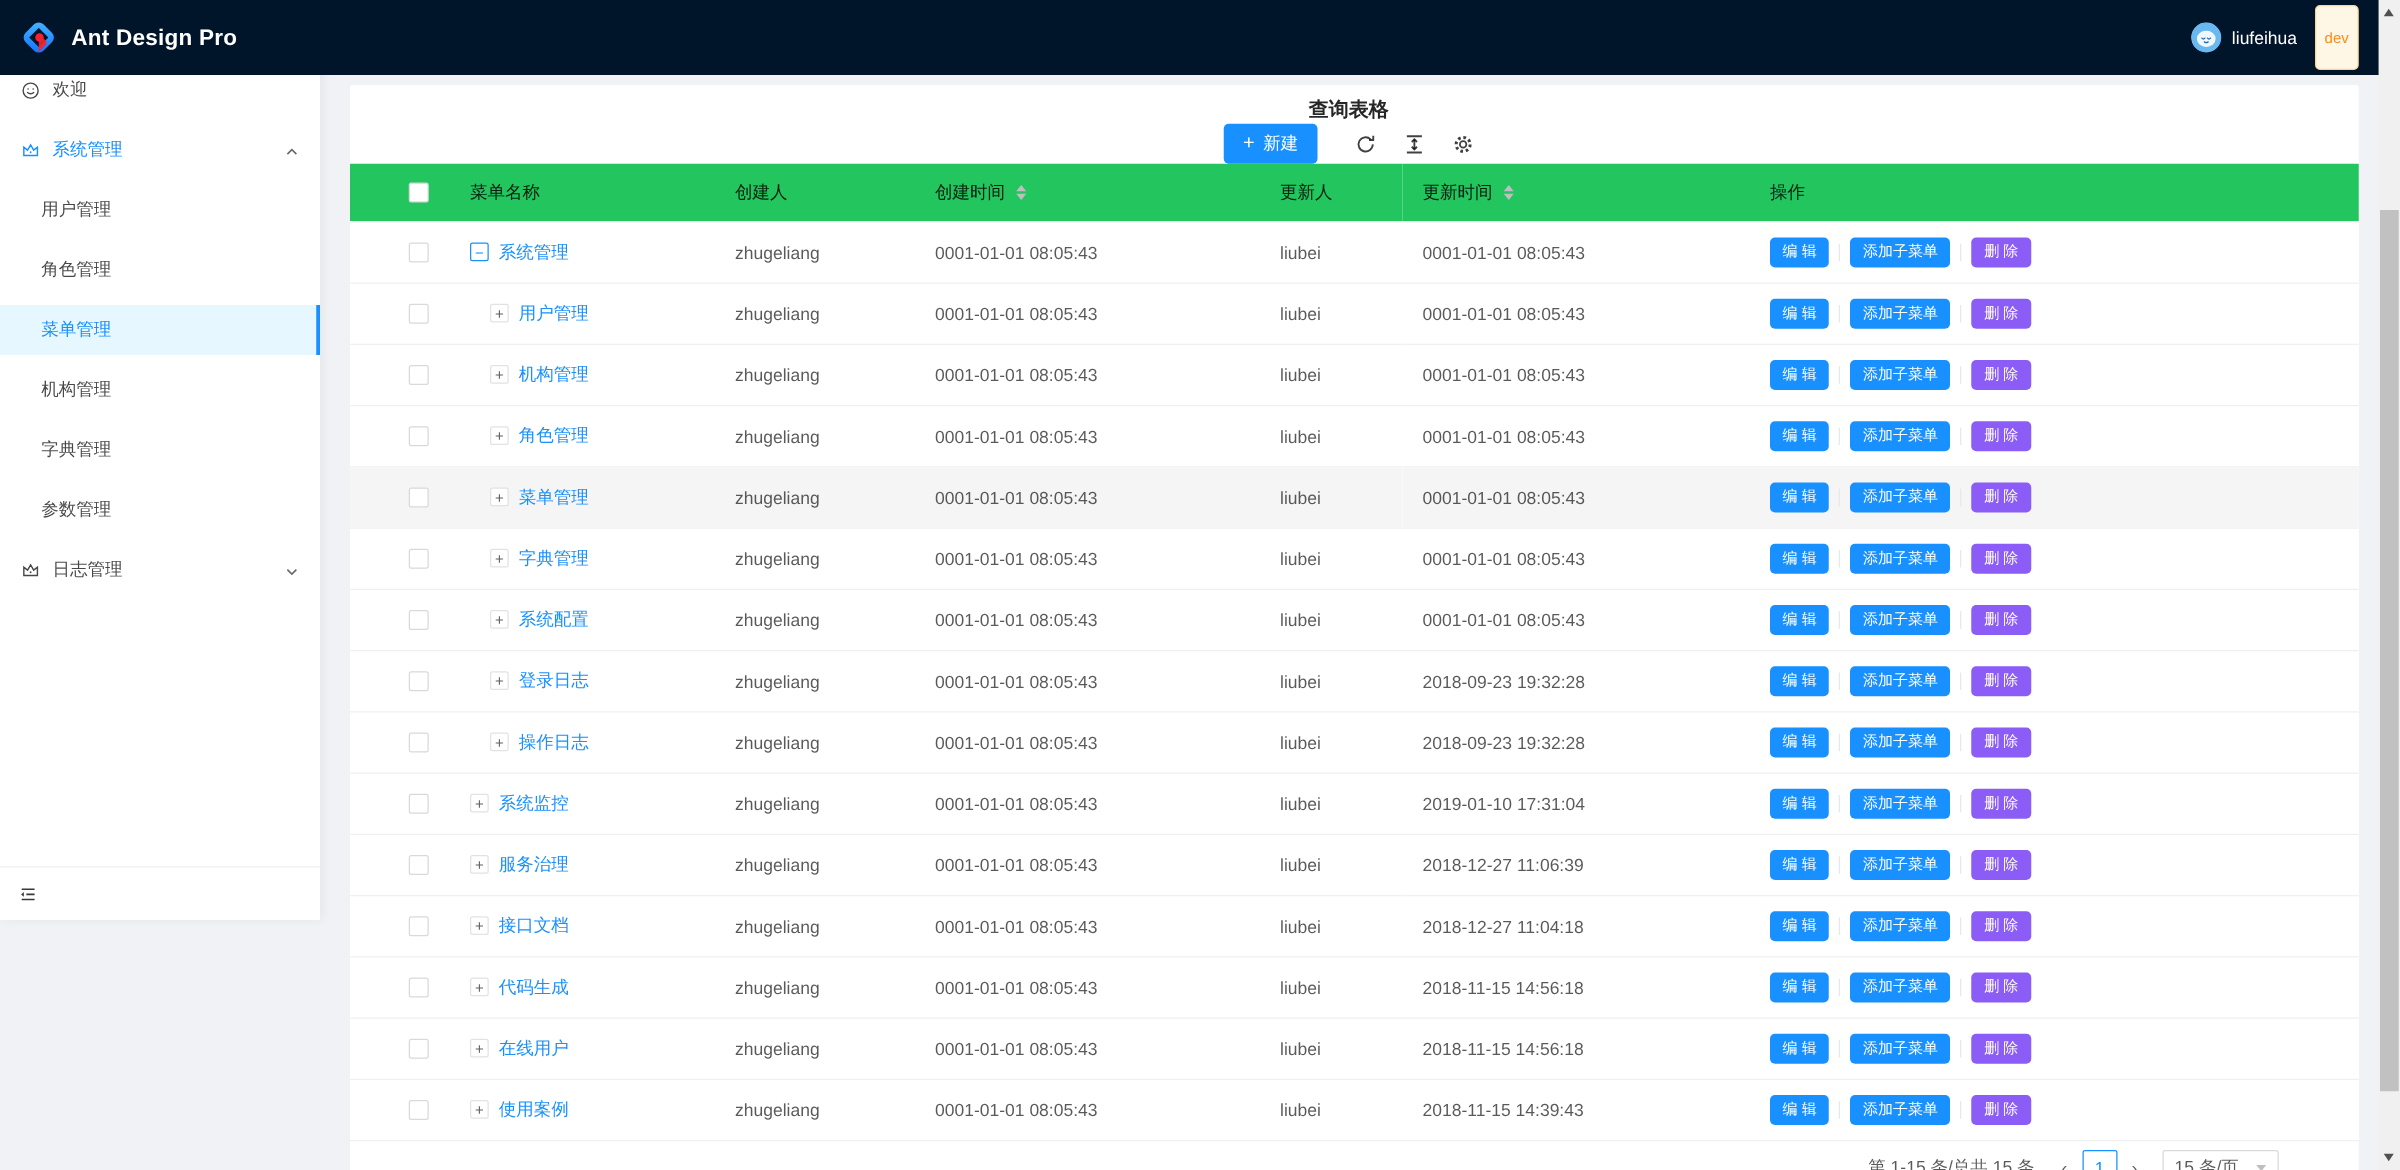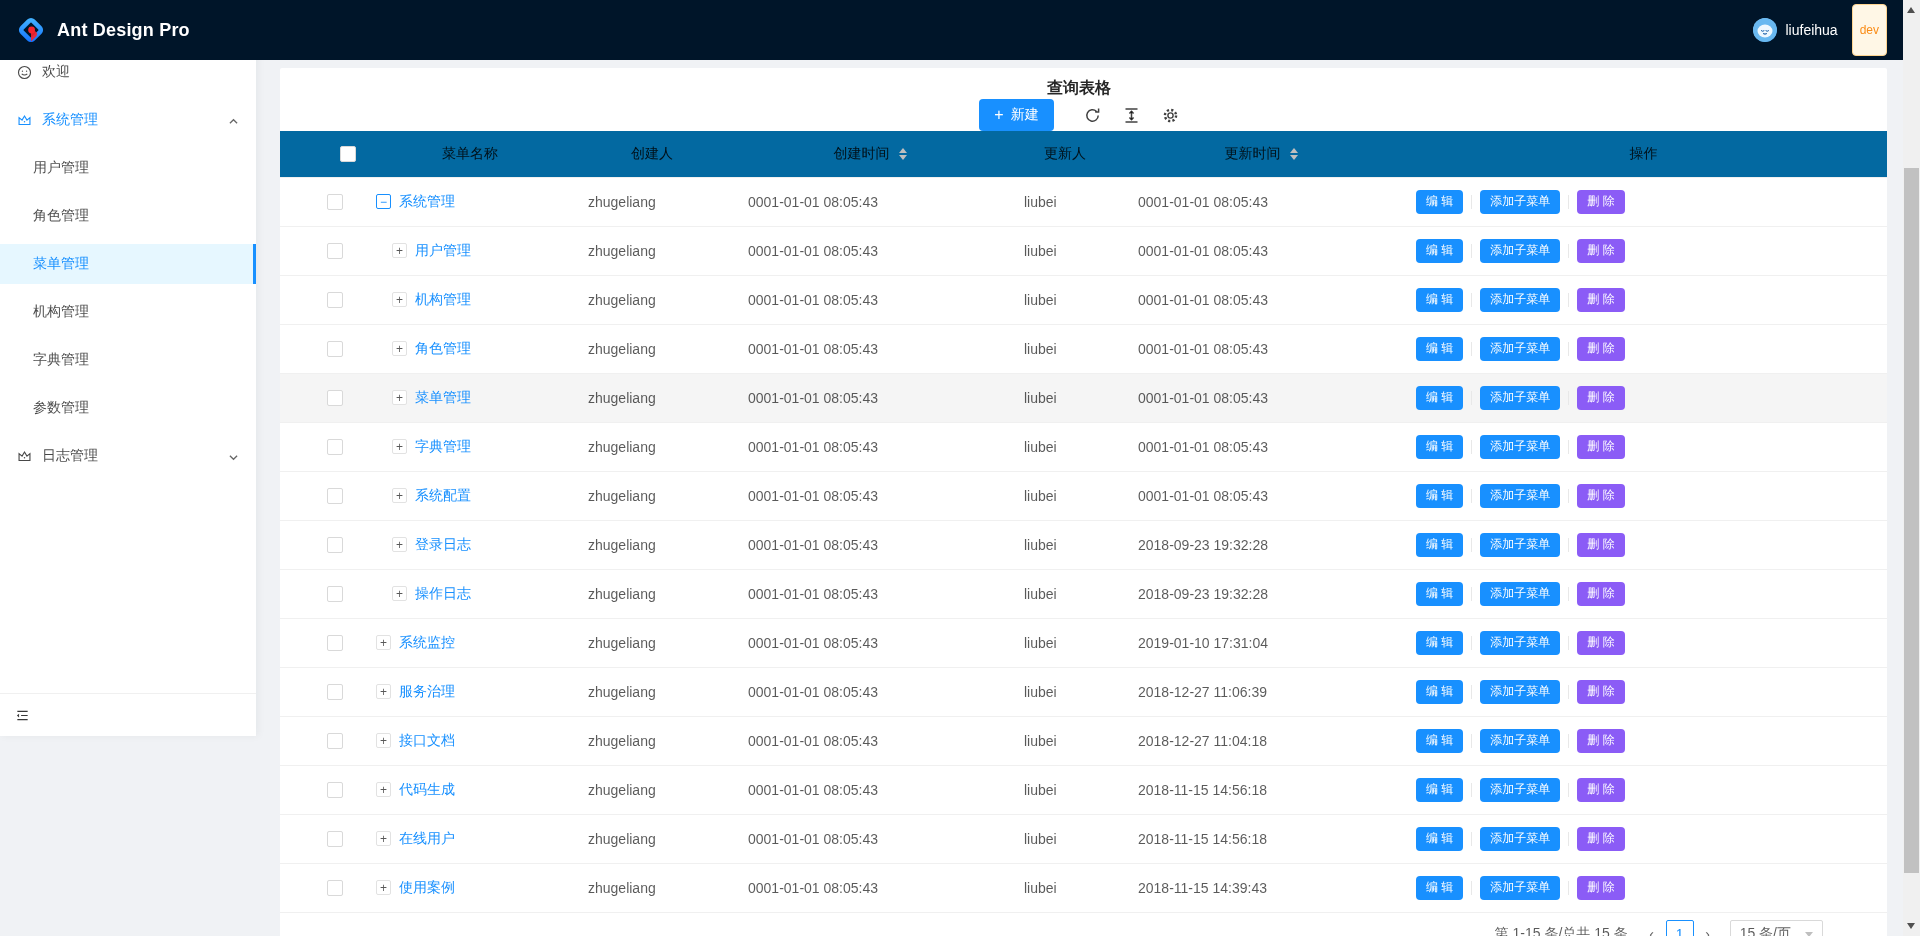--- a/index.html
+++ b/index.html
@@ -40,22 +40,22 @@
   .card-title { font-size:16px; font-weight:600; color:rgba(0,0,0,.85); }
   .toolbar-right { display:flex; align-items:center; }
   .btn-new { height:32px; padding:0 15px; background:#1890ff; color:#fff; border:none; border-radius:4px;
     font-size:14px; display:inline-flex; align-items:center; cursor:pointer; font-family:inherit; }
   .btn-new .plus { font-size:16px; margin-right:7px; font-weight:400; }
   .tool-icon { margin-left:22px; width:17px; height:17px; color:rgba(0,0,0,.75); cursor:pointer; }
   .tool-icon:first-of-type { margin-left:30px; }
 
   
   table { width:1607px; border-collapse:collapse; table-layout:fixed; }
-  thead th { height:46px; background:#0369a1; border-bottom:1px solid #f0f0f0; font-size:14px; font-weight:500;
-    color:rgba(0,0,0,.85); text-align:center; padding:0 16px; }
+  thead th { height:46px; background:#22c55e; border-bottom:1px solid #f0f0f0; font-size:14px; font-weight:500;
+    color:rgba(0,0,0,.85); text-align:left; padding:0 16px; }
   tbody td { height:49px; border-bottom:1px solid #f0f0f0; font-size:14px; color:rgba(0,0,0,.65);
     padding:0 16px; white-space:nowrap; overflow:hidden; background:#fff; }
   tr.hovered td { background:#f5f5f5; }
   th.sel, td.sel { padding:0 0 0 47px; }
   td.name-cell, th.name-col { padding:0 8px; }
   .checkbox { width:16px; height:16px; border:1px solid #d9d9d9; border-radius:2px; background:#fff;
     display:inline-block; vertical-align:middle; cursor:pointer; }
   .th-flex { display:inline-flex; align-items:center; cursor:pointer; }
   .sorter { display:inline-flex; flex-direction:column; margin-left:9px; }
   .caret-up { width:0; height:0; border-left:4px solid transparent; border-right:4px solid transparent;

